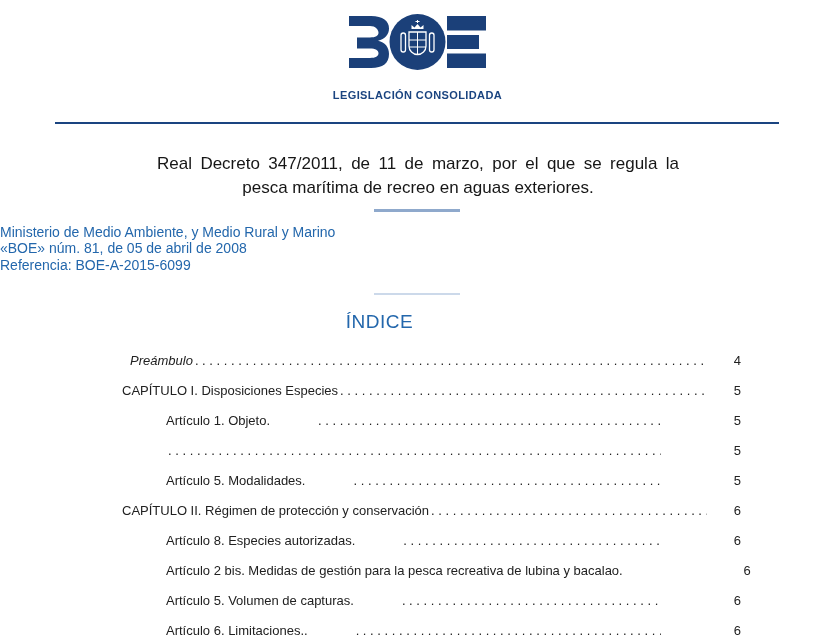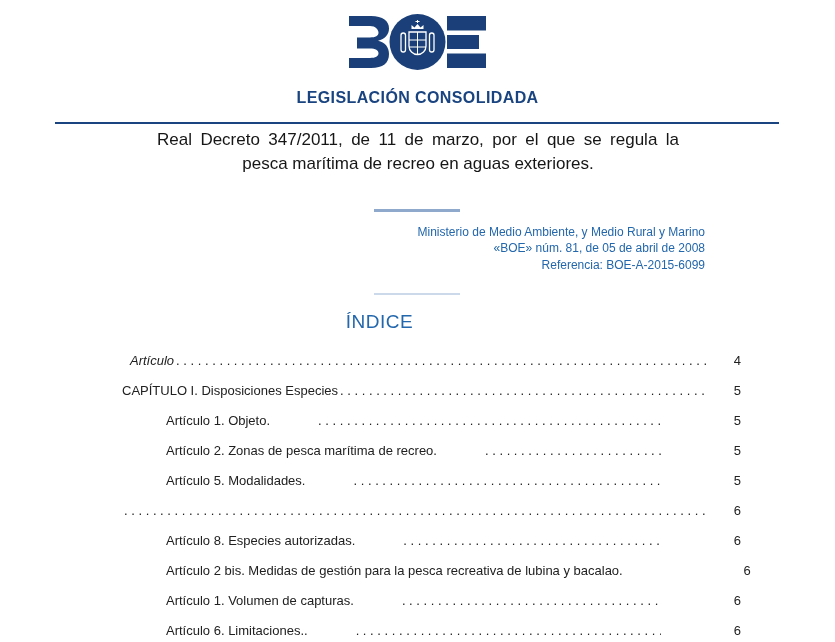--- a/index.html
+++ b/index.html
@@ -16,36 +16,36 @@
   
   .logo-wrap {
     position: absolute;
     top: 12px; left: 349px;
     width: 137px; height: 60px;
   }
   .subtitle {
     position: absolute;
     top: 89px; left: 0; width: 835px;
     text-align: center;
-    font-size: 16px;
+    font-size: 11px;
     font-weight: bold;
     letter-spacing: 0.4px;
     color: #1a4480;
   }
   .header-rule {
     position: absolute;
     top: 122px; left: 55px;
     width: 724px; height: 2px;
     background: #1a4480;
   }
 
   
   .doc-title {
     position: absolute;
-    top: 128px; left: 157px;
+    top: 152px; left: 157px;
     width: 522px;
     font-size: 17px;
     font-weight: normal;
     line-height: 24px;
     color: #161616;
     text-align: justify;
     text-align-last: center;
   }
 
   
@@ -54,22 +54,22 @@
     left: 374px;
     width: 86px;
   }
   .divider.light { top: 209px; height: 3px; background: #8fa9cc; }
   .divider.dark  { top: 293px; height: 2px; background: #2e6a9e; border-bottom: 2px solid #ccd9ea; }
 
   
   .meta {
     position: absolute;
     top: 224px; left: 0; width: 705px;
-    text-align: right;
-    font-size: 12px;
+    text-align: left;
+    font-size: 14px;
     line-height: 16.3px;
     color: #2367ac;
   }
 
   
   .toc-heading {
     position: absolute;
     top: 311px; left: 0; width: 759px;
     text-align: center;
     font-size: 19px;
@@ -155,68 +155,68 @@
     <div>Referencia: BOE-A-2015-6099</div>
   </div>
 
   <div class="divider dark"></div>
 
   <div class="toc-heading">ÍNDICE</div>
 
   <div class="toc">
 
     <div class="toc-row lvl-preamble">
-      <span class="label">Artículo</span>
+      <span class="label">Preámbulo</span>
       <span class="dots"></span>
       <span class="pagenum">4</span>
     </div>
 
     <div class="toc-row lvl-chapter">
       <span class="label">CAPÍTULO I. Disposiciones Especies</span>
       <span class="dots"></span>
       <span class="pagenum">5</span>
     </div>
 
     <div class="toc-row lvl-article">
       <span class="label">Artículo 1. Objeto.</span>
       <span class="dots"></span>
       <span class="pagenum">5</span>
     </div>
 
     <div class="toc-row lvl-article">
-      <span class="label">Artículo 2. Zonas de pesca marítima de recreo.</span>
       <span class="dots"></span>
       <span class="pagenum">5</span>
     </div>
 
     <div class="toc-row lvl-article">
       <span class="label">Artículo 5. Modalidades.</span>
       <span class="dots"></span>
       <span class="pagenum">5</span>
     </div>
 
     <div class="toc-row lvl-chapter">
+      <span class="label">CAPÍTULO II. Régimen de protección y conservación</span>
       <span class="dots"></span>
       <span class="pagenum">6</span>
     </div>
 
     <div class="toc-row lvl-article">
       <span class="label">Artículo 8. Especies autorizadas.</span>
       <span class="dots"></span>
       <span class="pagenum">6</span>
     </div>
 
     <div class="toc-row lvl-article">
       <span class="label">Artículo 2 bis. Medidas de gestión para la pesca recreativa de lubina y bacalao.</span>
       <span class="dots"></span>
       <span class="pagenum">6</span>
     </div>
 
     <div class="toc-row lvl-article">
-      <span class="label">Artículo 1. Volumen de capturas.</span>
+      <span class="label">Artículo 5. Volumen de capturas.</span>
       <span class="dots"></span>
       <span class="pagenum">6</span>
     </div>
 
     <div class="toc-row lvl-article">
       <span class="label">Artículo 6. Limitaciones..</span>
       <span class="dots"></span>
       <span class="pagenum">6</span>
     </div>
 

